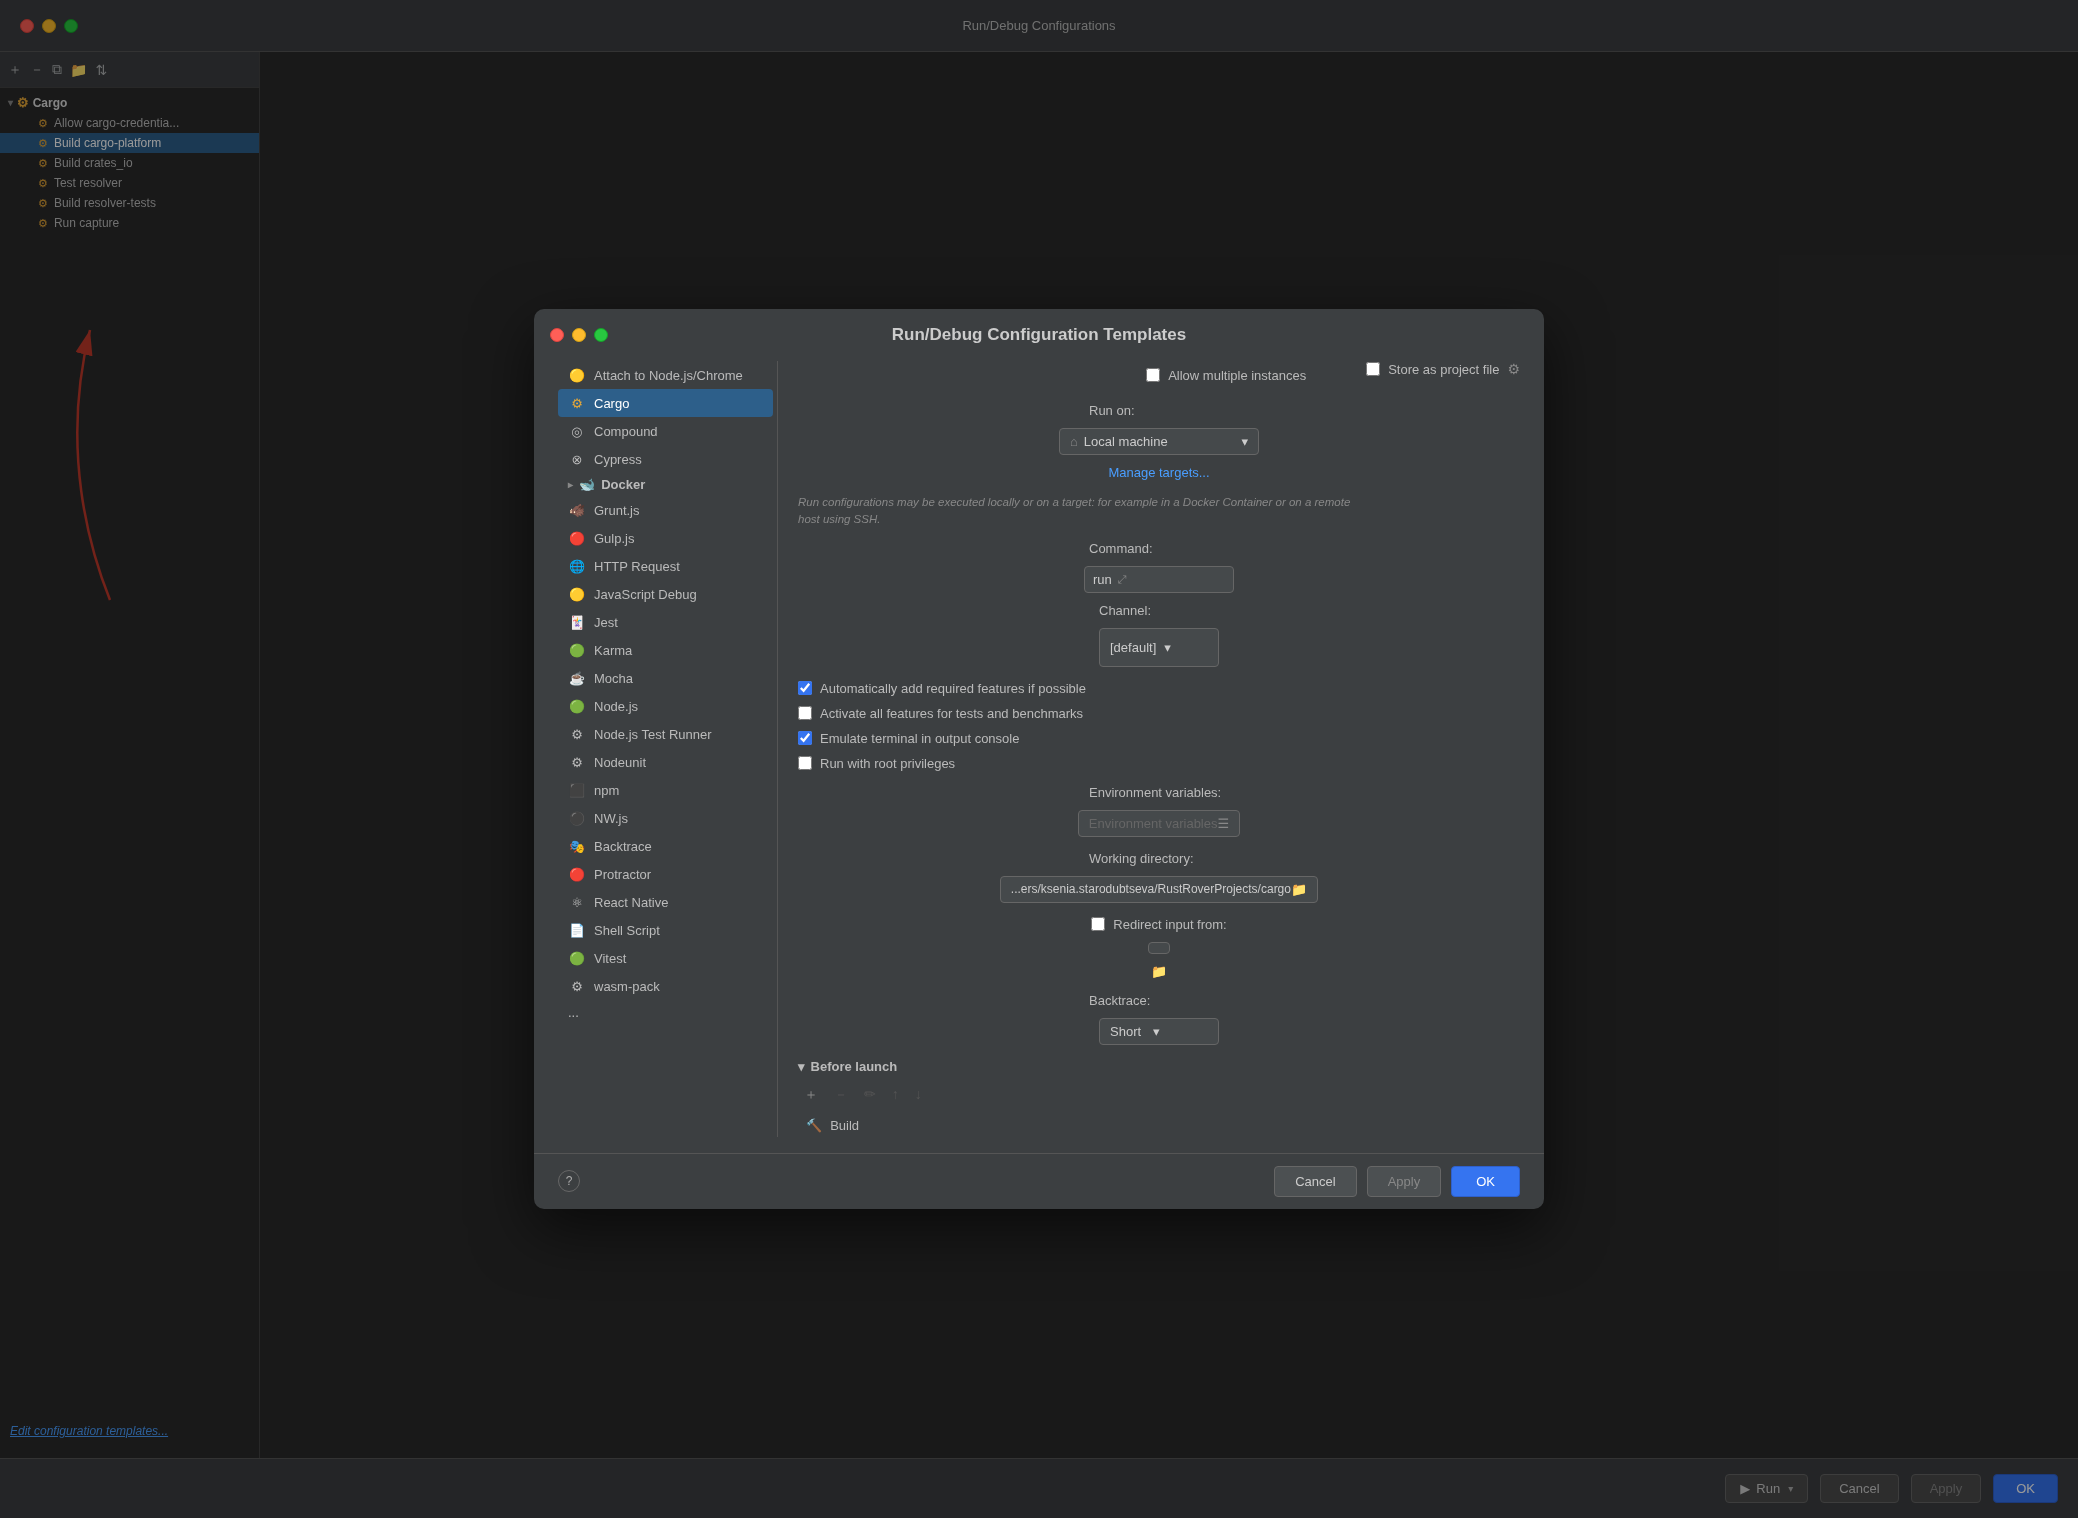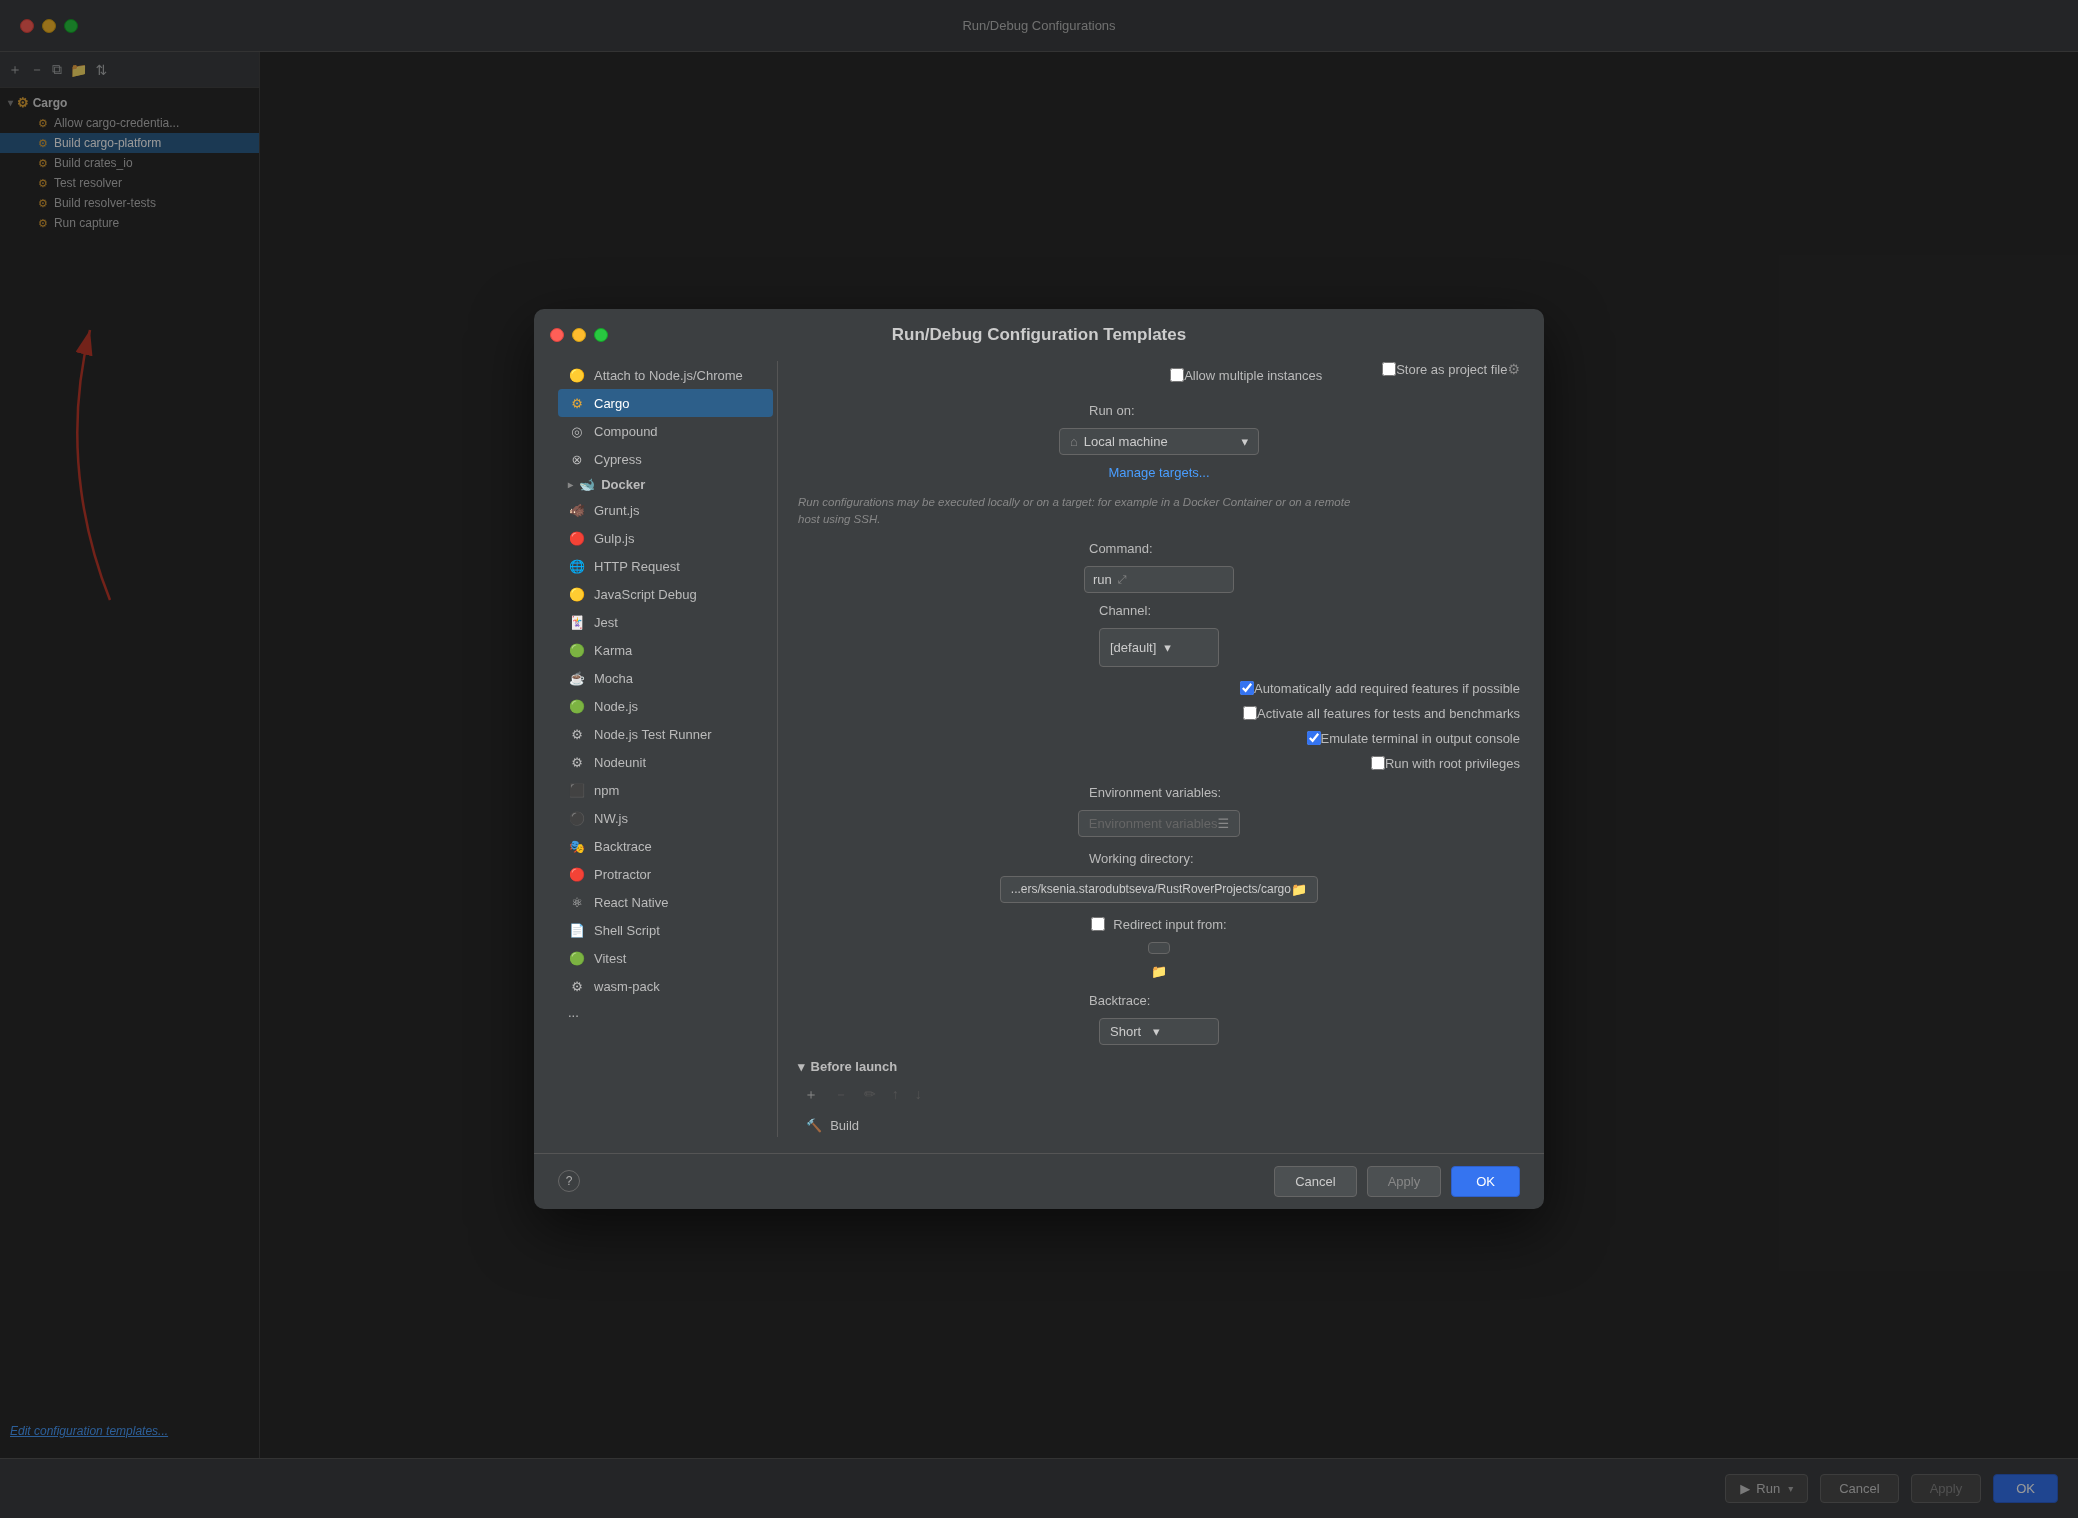--- a/index.html
+++ b/index.html
@@ -339,22 +339,22 @@
 
     .config-label {
       color: #bbb;
       font-size: 13px;
       min-width: 140px;
     }
 
     .checkbox-row {
       display: flex;
       align-items: center;
+      gap: 8px;
       margin-bottom: 10px;
-      justify-content: flex-end;
     }
     .checkbox-row label {
       color: #bbb;
       font-size: 13px;
     }
 
     input[type="checkbox"] {
       width: 14px;
       height: 14px;
       accent-color: #3574f0;

